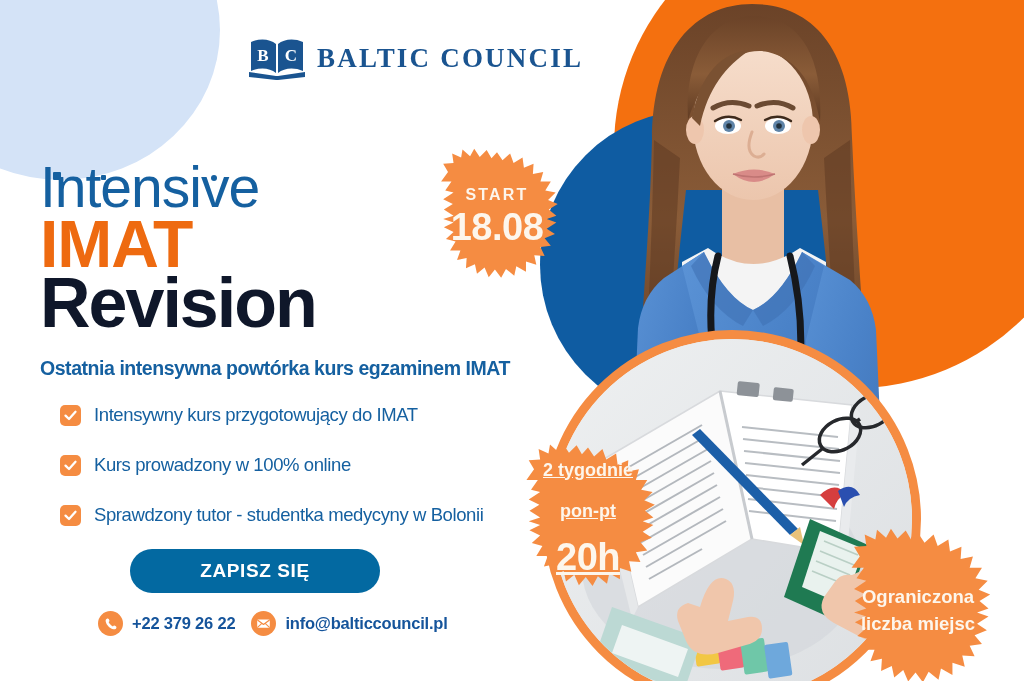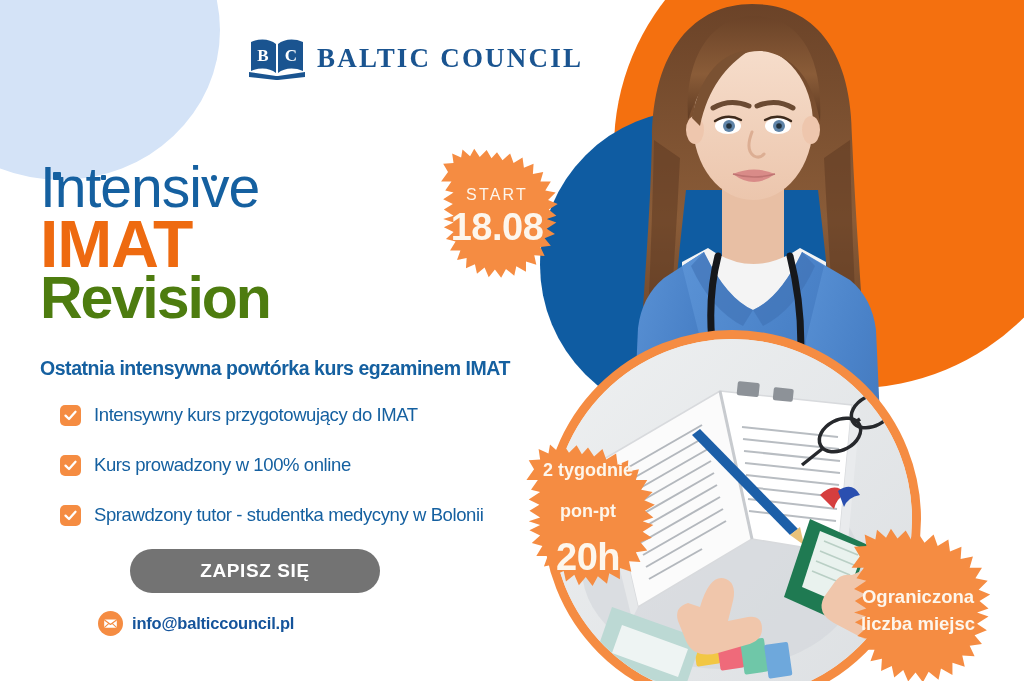--- a/index.html
+++ b/index.html
@@ -99,23 +99,23 @@
     letter-spacing: -1px;
   }
   .h-line2 {
     font-size: 66px;
     font-weight: 700;
     color: #ee6a10;
     letter-spacing: -1px;
     margin-top: -2px;
   }
   .h-line3 {
-    font-size: 59px;
-    font-weight: 700;
-    color: #4d7c0f;
+    font-size: 70px;
+    font-weight: 700;
+    color: #0f172a;
     letter-spacing: -2px;
     margin-top: -6px;
   }
   .subhead {
     position: absolute;
     left: 40px;
     top: 357px;
     font-size: 19.5px;
     font-weight: 700;
     color: #1560a0;
@@ -149,21 +149,21 @@
   }
 
   
   .cta-button {
     position: absolute;
     left: 130px;
     top: 549px;
     width: 250px;
     height: 44px;
     border-radius: 22px;
-    background: #737373;
+    background: #0369a1;
     border: none;
     color: #ffffff;
     font-family: "Liberation Sans", sans-serif;
     font-size: 19px;
     font-weight: 700;
     letter-spacing: 0.6px;
     cursor: pointer;
     display: flex;
     align-items: center;
     justify-content: center;
@@ -204,27 +204,27 @@
     align-items: center;
     justify-content: center;
     text-align: center;
     color: #fdf6ec;
   }
   .badge .burst-svg { position: absolute; left: 0; top: 0; }
   .badge .badge-inner { position: relative; z-index: 2; }
 
   #badge-start { left: 428px; top: 148px; width: 138px; height: 138px; }
   #badge-start .b-label {
-    font-size: 16px; font-weight: 400; letter-spacing: 2.2px;
+    font-size: 16px; font-weight: 700; letter-spacing: 2.2px;
   }
   #badge-start .b-date {
     font-size: 38px; font-weight: 700; letter-spacing: -0.5px; margin-top: 2px;
   }
 
-  #badge-hours { left: 512px; top: 443px; width: 152px; height: 152px; }
+  #badge-hours { left: 512px; top: 443px; width: 152px; height: 152px; text-decoration: underline; }
   #badge-hours .b-l1 { font-size: 18px; font-weight: 700; }
   #badge-hours .b-l2 { font-size: 18px; font-weight: 700; margin-top: 20px; }
   #badge-hours .b-l3 { font-size: 38px; font-weight: 700; margin-top: 14px; letter-spacing: -0.5px; }
 
   #badge-limited { left: 836px; top: 528px; width: 164px; height: 164px; }
   #badge-limited .b-l1 { font-size: 18.5px; font-weight: 700; }
   #badge-limited .b-l2 { font-size: 18.5px; font-weight: 700; margin-top: 5px; }
 
   
   .nurse { position: absolute; left: 600px; top: -10px; width: 330px; height: 560px; }
@@ -460,20 +460,28 @@
       </span>
       <span class="bullet-text">Sprawdzony tutor - studentka medycyny w Bolonii</span>
     </div>
   </div>
 
   <button class="cta-button">ZAPISZ SIĘ</button>
 
   <div class="contact-row">
     <a class="contact-item" style="text-decoration:none;">
       <span class="contact-icon">
+        <svg width="14" height="14" viewBox="0 0 14 14">
+          <path d="M3.3 1.6 C4.4 1.3 4.9 2.2 5.3 3.2 C5.7 4.1 5.3 4.5 4.6 5 C5.1 6.6 7.4 8.9 9 9.4 C9.5 8.7 9.9 8.3 10.8 8.7 C11.8 9.1 12.7 9.6 12.4 10.7 C12.1 11.9 10.8 12.6 9.5 12.3 C5.9 11.6 2.4 8.1 1.7 4.5 C1.4 3.2 2.1 1.9 3.3 1.6 Z" fill="#ffffff"></path>
+        </svg>
+      </span>
+      <span class="contact-text">+22 379 26 22</span>
+    </a>
+    <a class="contact-item" style="text-decoration:none;">
+      <span class="contact-icon">
         <svg width="15" height="15" viewBox="0 0 15 15">
           <rect x="1.2" y="3.4" width="12.6" height="8.4" rx="1.1" fill="#ffffff"></rect>
           <path d="M1.8 4.2 L7.5 8.4 L13.2 4.2" stroke="#f58c42" stroke-width="1.3" fill="none" stroke-linecap="round" stroke-linejoin="round"></path>
           <path d="M1.8 11.2 L5.6 7.6 M13.2 11.2 L9.4 7.6" stroke="#f58c42" stroke-width="1.1" fill="none" stroke-linecap="round"></path>
         </svg>
       </span>
       <span class="contact-text">info@balticcouncil.pl</span>
     </a>
   </div>
 

